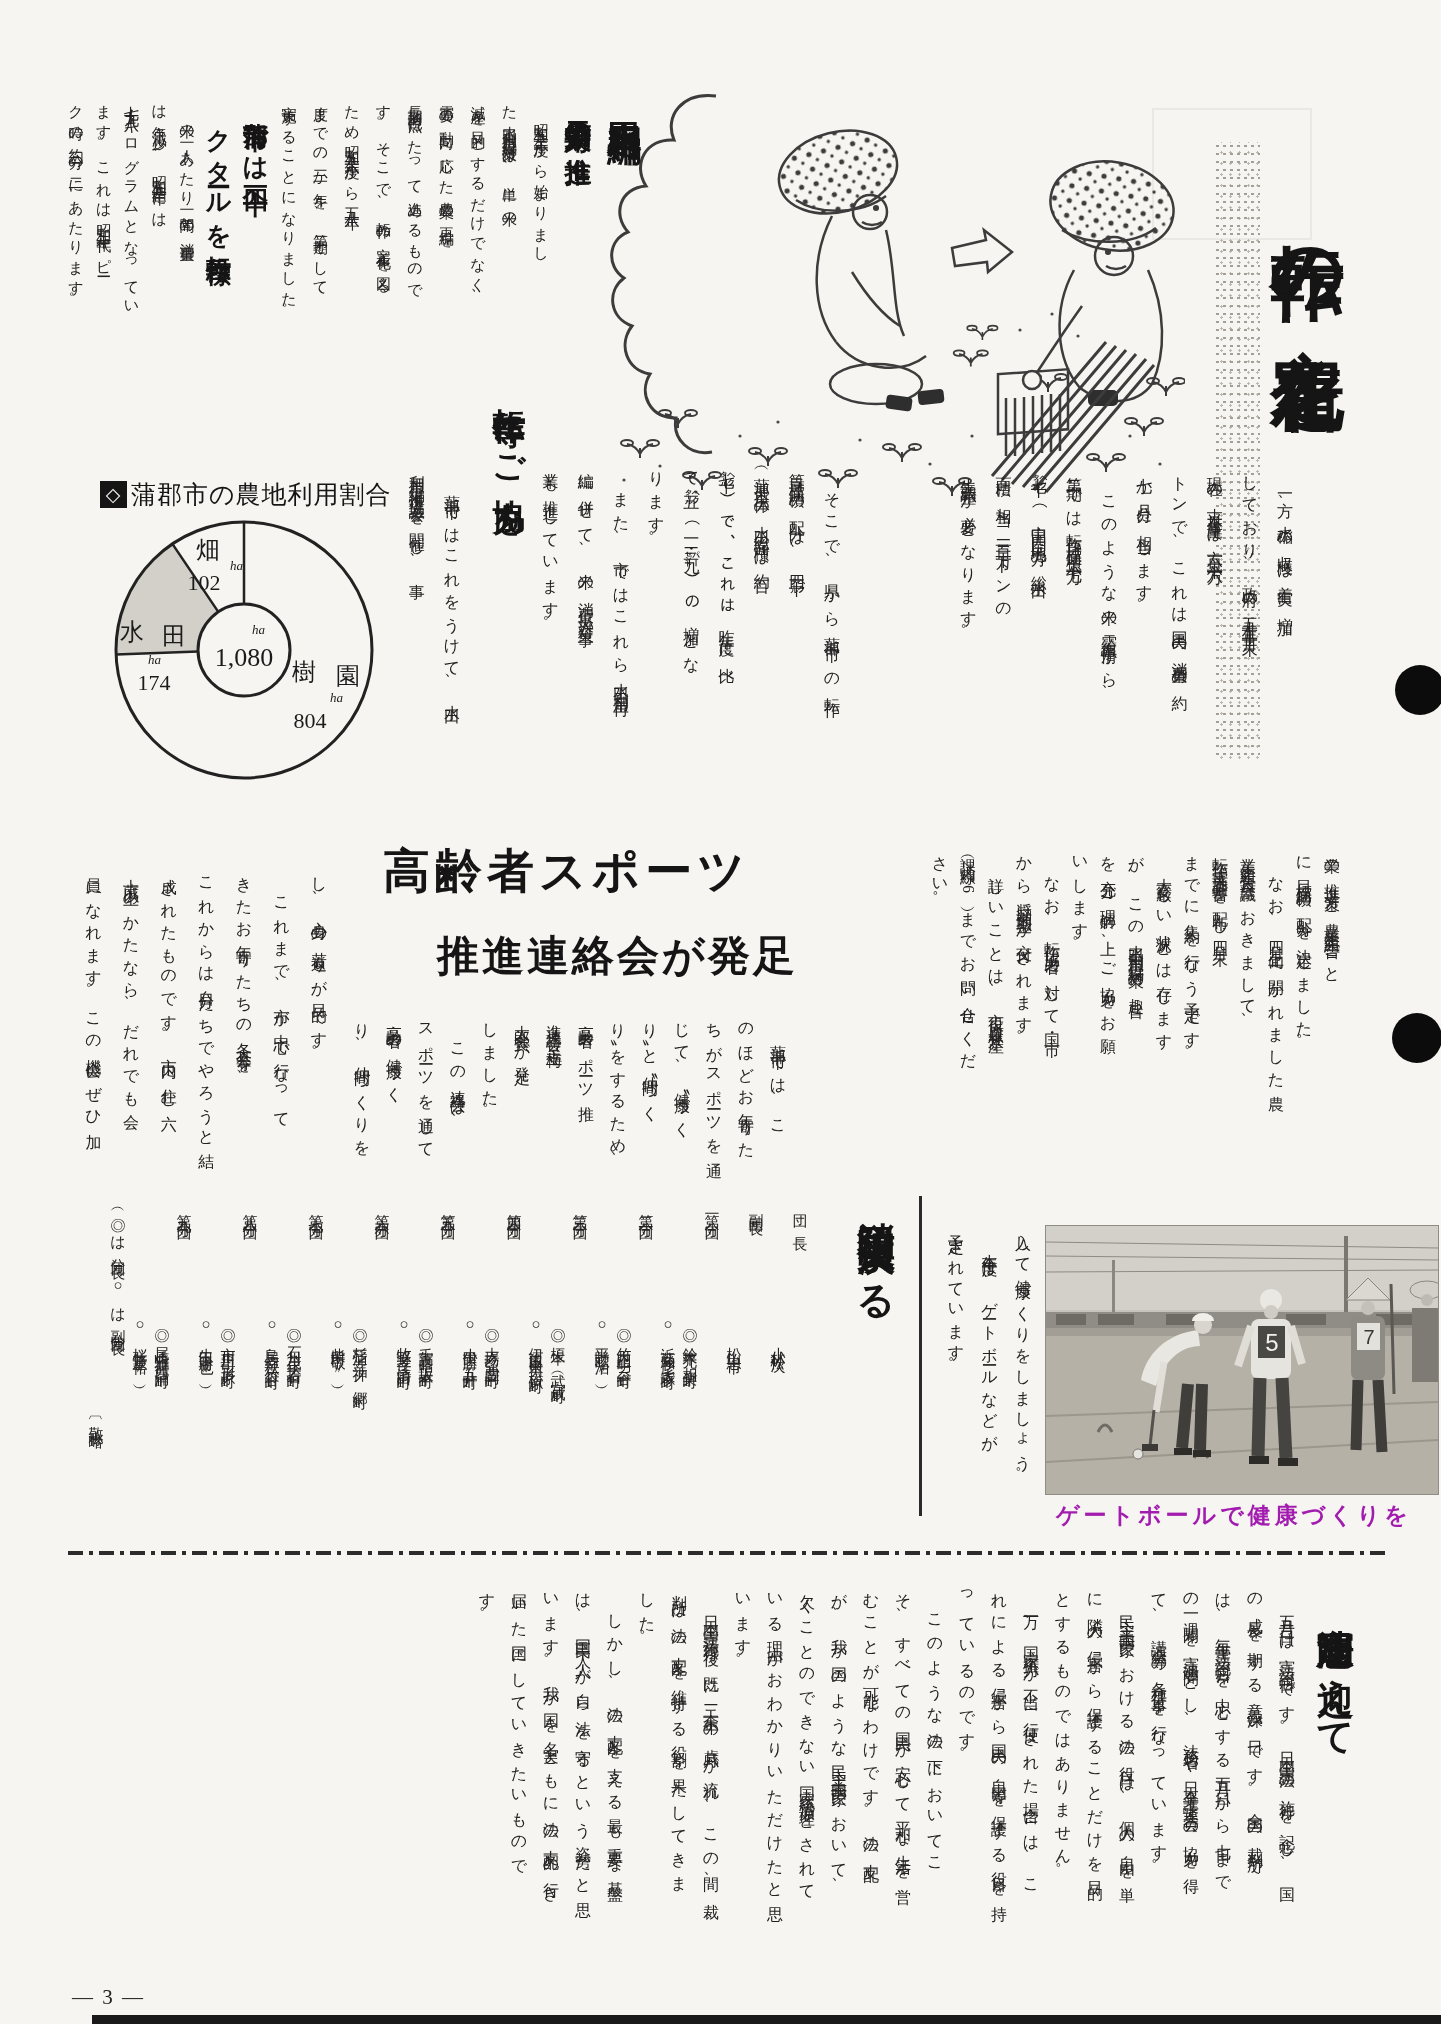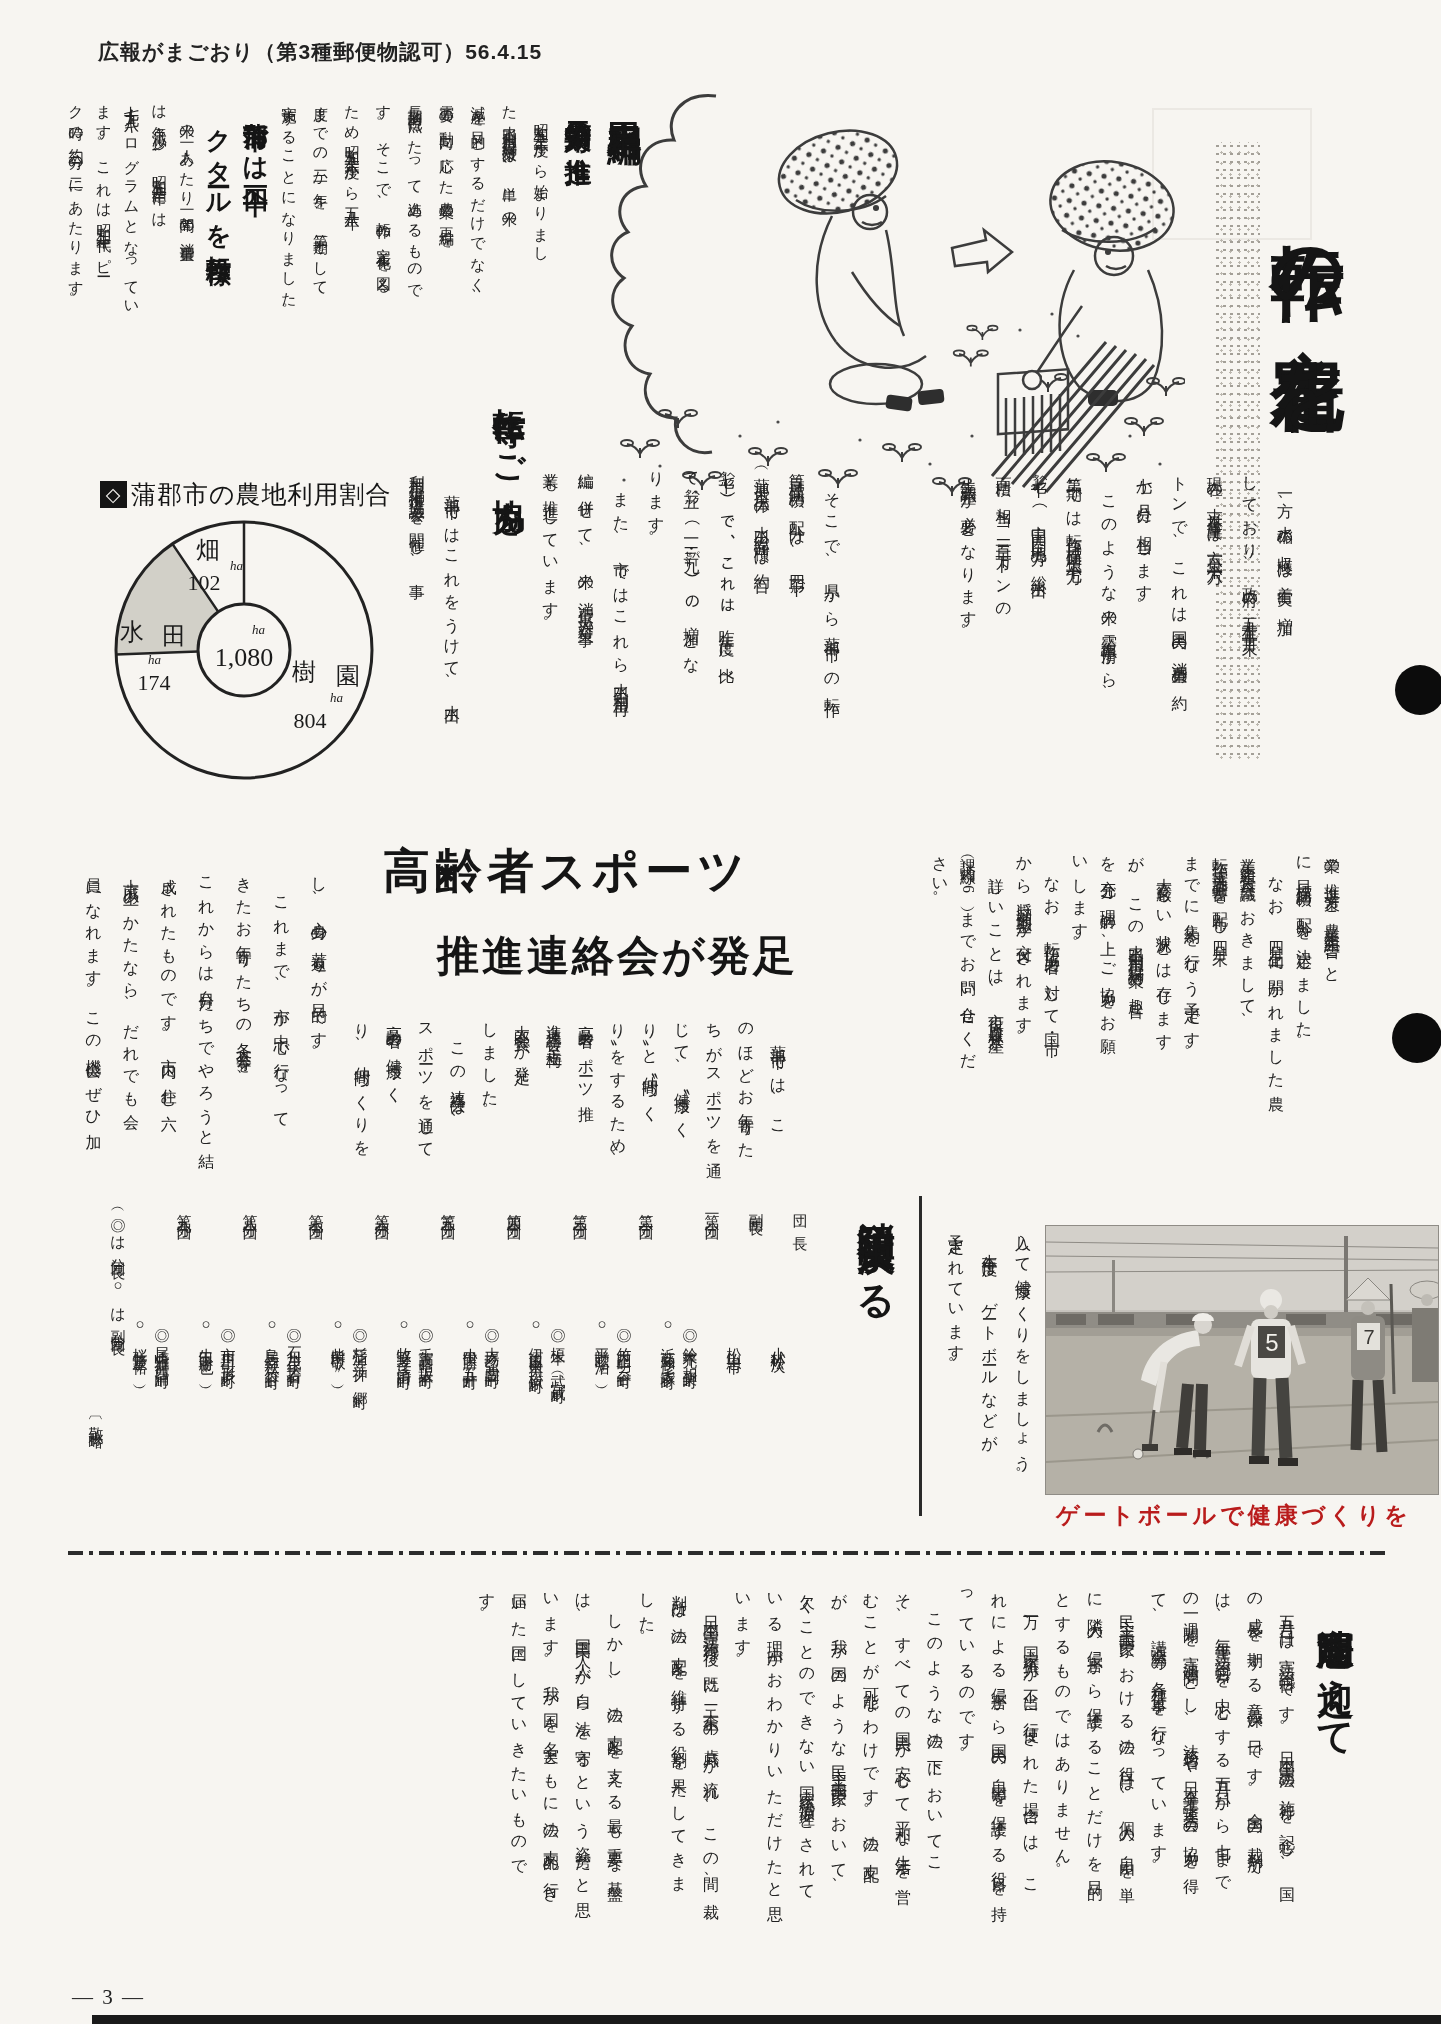--- a/index.html
+++ b/index.html
@@ -58,39 +58,38 @@
   #h-sports1{left:383px;top:840px;font-size:47px;letter-spacing:5px;}
   #h-sports2{left:437px;top:928px;font-size:42px;letter-spacing:3px;}
   #p-sports-right{left:342px;top:1012px;width:452px;height:175px;font-size:16px;letter-spacing:4px;line-height:2.0;}
   #p-sports-left{left:58px;top:866px;width:280px;height:325px;font-size:16px;letter-spacing:4px;line-height:2.35;}
   #p-photo-col{left:930px;top:1222px;width:110px;height:318px;font-size:16px;letter-spacing:3px;line-height:2.1;}
 
   
   #photo{position:absolute;left:1046px;top:1226px;width:392px;height:268px;background:#c6c3bd;
          outline:1px solid #8f8c86;}
   #photo-caption{position:absolute;left:1056px;top:1500px;font-family:"Liberation Sans",sans-serif;
-         font-weight:700;font-size:23px;letter-spacing:4px;color:#b91c1c;}
+         font-weight:700;font-size:23px;letter-spacing:4px;color:#a21caf;}
 
   
   #h-fire{left:850px;top:1192px;font-size:38px;letter-spacing:3px;}
   #fire-list{left:83px;top:1183px;width:728px;height:368px;font-size:15px;letter-spacing:4px;line-height:22px;}
 
   
   #h-const{left:1310px;top:1598px;font-size:37px;letter-spacing:2px;}
   #p-const{left:183px;top:1582px;width:1120px;height:318px;font-size:16px;letter-spacing:5px;line-height:2.0;}
 
   #page-number{position:absolute;left:72px;top:1985px;font-size:21px;letter-spacing:2px;color:#222;}
   svg{display:block;}
 </style>
 </head>
 <body>
 
 <div id="paper">
 
-  <div id="masthead">広報がまごおり（第3種郵便物認可）56.4.15</div>
 
   <div id="faint-box"></div>
   <div id="pattern-band"></div>
   <div id="big-title" class="vhead">転作の定着化を</div>
 
   <div style="position:absolute;left:600px;top:84px;width:585px;height:420px;">
     <svg width="585" height="420" viewBox="0 0 585 420">
       <defs>
         <pattern id="pdots" width="15" height="15" patternUnits="userSpaceOnUse">
           <circle cx="4" cy="4" r="2.6" fill="#3c3c3c"></circle>

